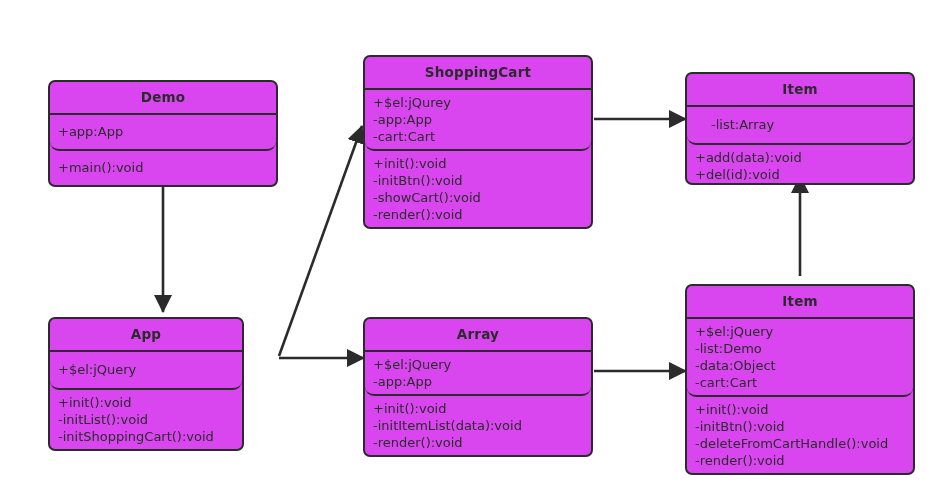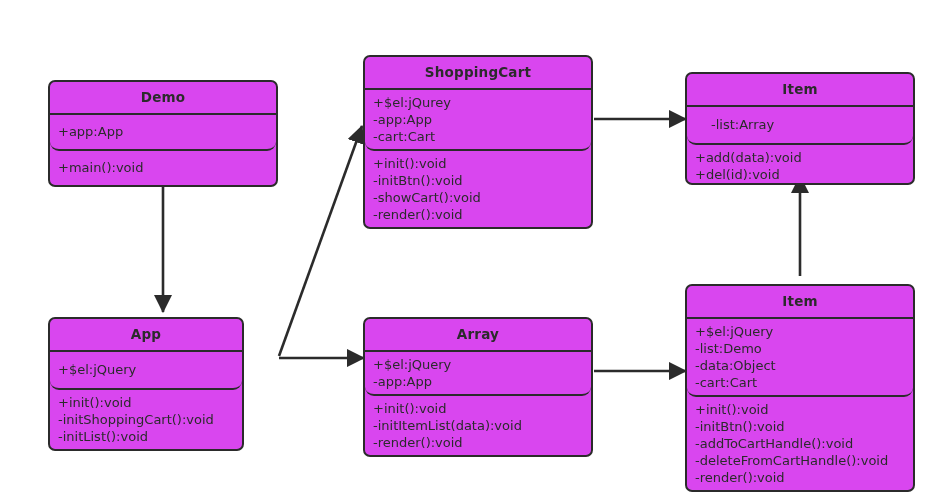--- a/index.html
+++ b/index.html
@@ -150,22 +150,22 @@
     </div>
   </div>
 
   <div class="uml-class" id="box-app">
     <div class="uml-name">App</div>
     <div class="uml-section uml-attrs">
       <div class="uml-row">+$el:jQuery</div>
     </div>
     <div class="uml-section uml-methods">
       <div class="uml-row">+init():void</div>
+      <div class="uml-row">-initList():void</div>
       <div class="uml-row">-initShoppingCart():void</div>
-      <div class="uml-row">-initList():void</div>
     </div>
   </div>
 
   <div class="uml-class" id="box-list">
     <div class="uml-name">Array</div>
     <div class="uml-section uml-attrs">
       <div class="uml-row">+$el:jQuery</div>
       <div class="uml-row">-app:App</div>
     </div>
     <div class="uml-section uml-methods">
@@ -179,19 +179,18 @@
     <div class="uml-name">Item</div>
     <div class="uml-section uml-attrs">
       <div class="uml-row">+$el:jQuery</div>
       <div class="uml-row">-list:Demo</div>
       <div class="uml-row">-data:Object</div>
       <div class="uml-row">-cart:Cart</div>
     </div>
     <div class="uml-section uml-methods">
       <div class="uml-row">+init():void</div>
       <div class="uml-row">-initBtn():void</div>
-      <div class="uml-row">-addToCartHandle():void</div>
       <div class="uml-row">-deleteFromCartHandle():void</div>
       <div class="uml-row">-render():void</div>
     </div>
   </div>
 
 </div>
 
 </body></html>

